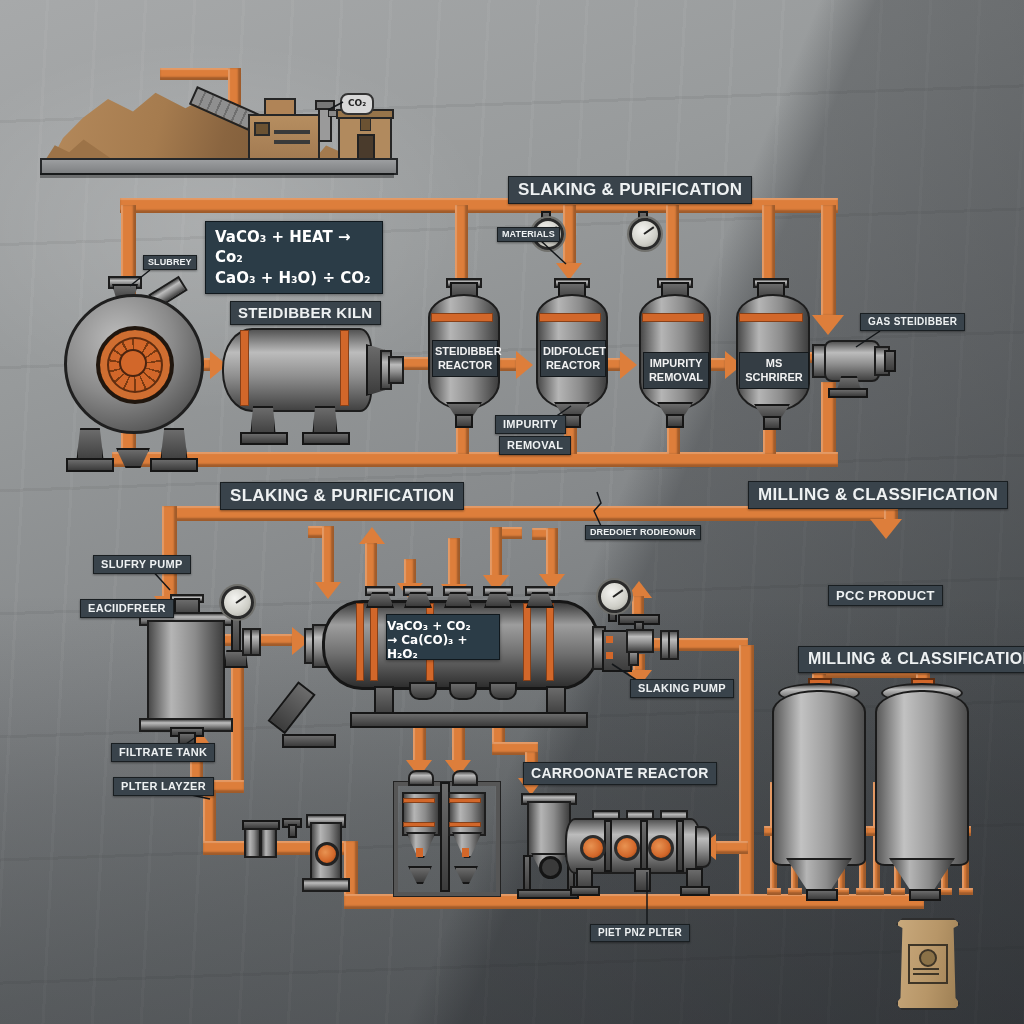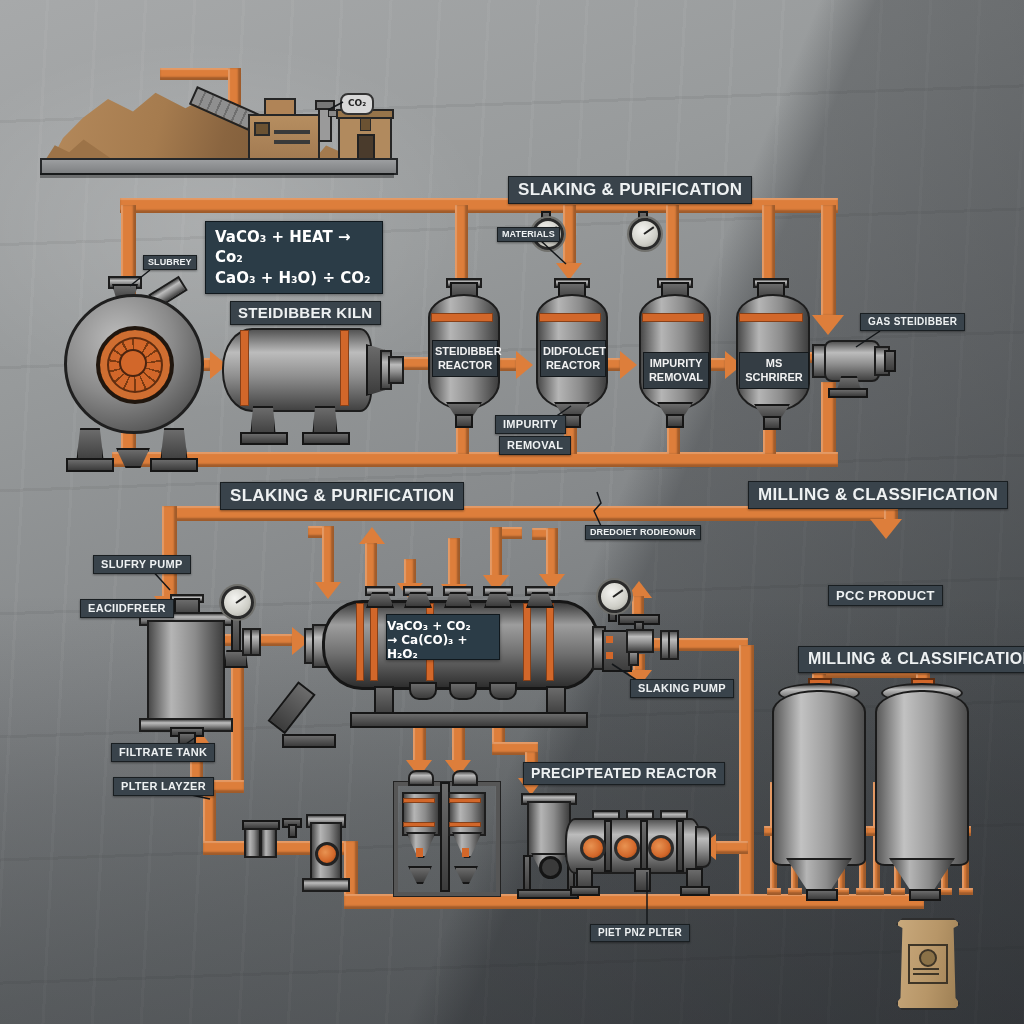--- a/index.html
+++ b/index.html
@@ -427,17 +427,17 @@
   <div class="lbl xs" style="left:497px;top:227px">MATERIALS</div>
   <div class="lbl sm" style="left:495px;top:415px">IMPURITY</div>
   <div class="lbl sm" style="left:499px;top:436px">REMOVAL</div>
   <div class="lbl sm" style="left:860px;top:313px;font-size:10px">GAS STEIDIBBER</div>
   <div class="lbl xs" style="left:585px;top:525px">DREDOIET RODIEONUR</div>
   <div class="lbl sm" style="left:93px;top:555px">SLUFRY PUMP</div>
   <div class="lbl sm" style="left:80px;top:599px">EACIIDFREER</div>
   <div class="lbl sm" style="left:111px;top:743px">FILTRATE TANK</div>
   <div class="lbl sm" style="left:113px;top:777px">PLTER LAYZER</div>
   <div class="lbl sm" style="left:630px;top:679px">SLAKING PUMP</div>
-  <div class="lbl md" style="left:523px;top:762px">PRECIPTEATED REACTOR</div>
+  <div class="lbl md" style="left:523px;top:762px">CARROONATE REACTOR</div>
   <div class="lbl sm" style="left:590px;top:924px;font-size:10px">PIET PNZ PLTER</div>
 
   <div class="lbl" style="left:828px;top:585px;font-size:13px">PCC PRODUCT</div>
 </div>
 
 </body></html>

